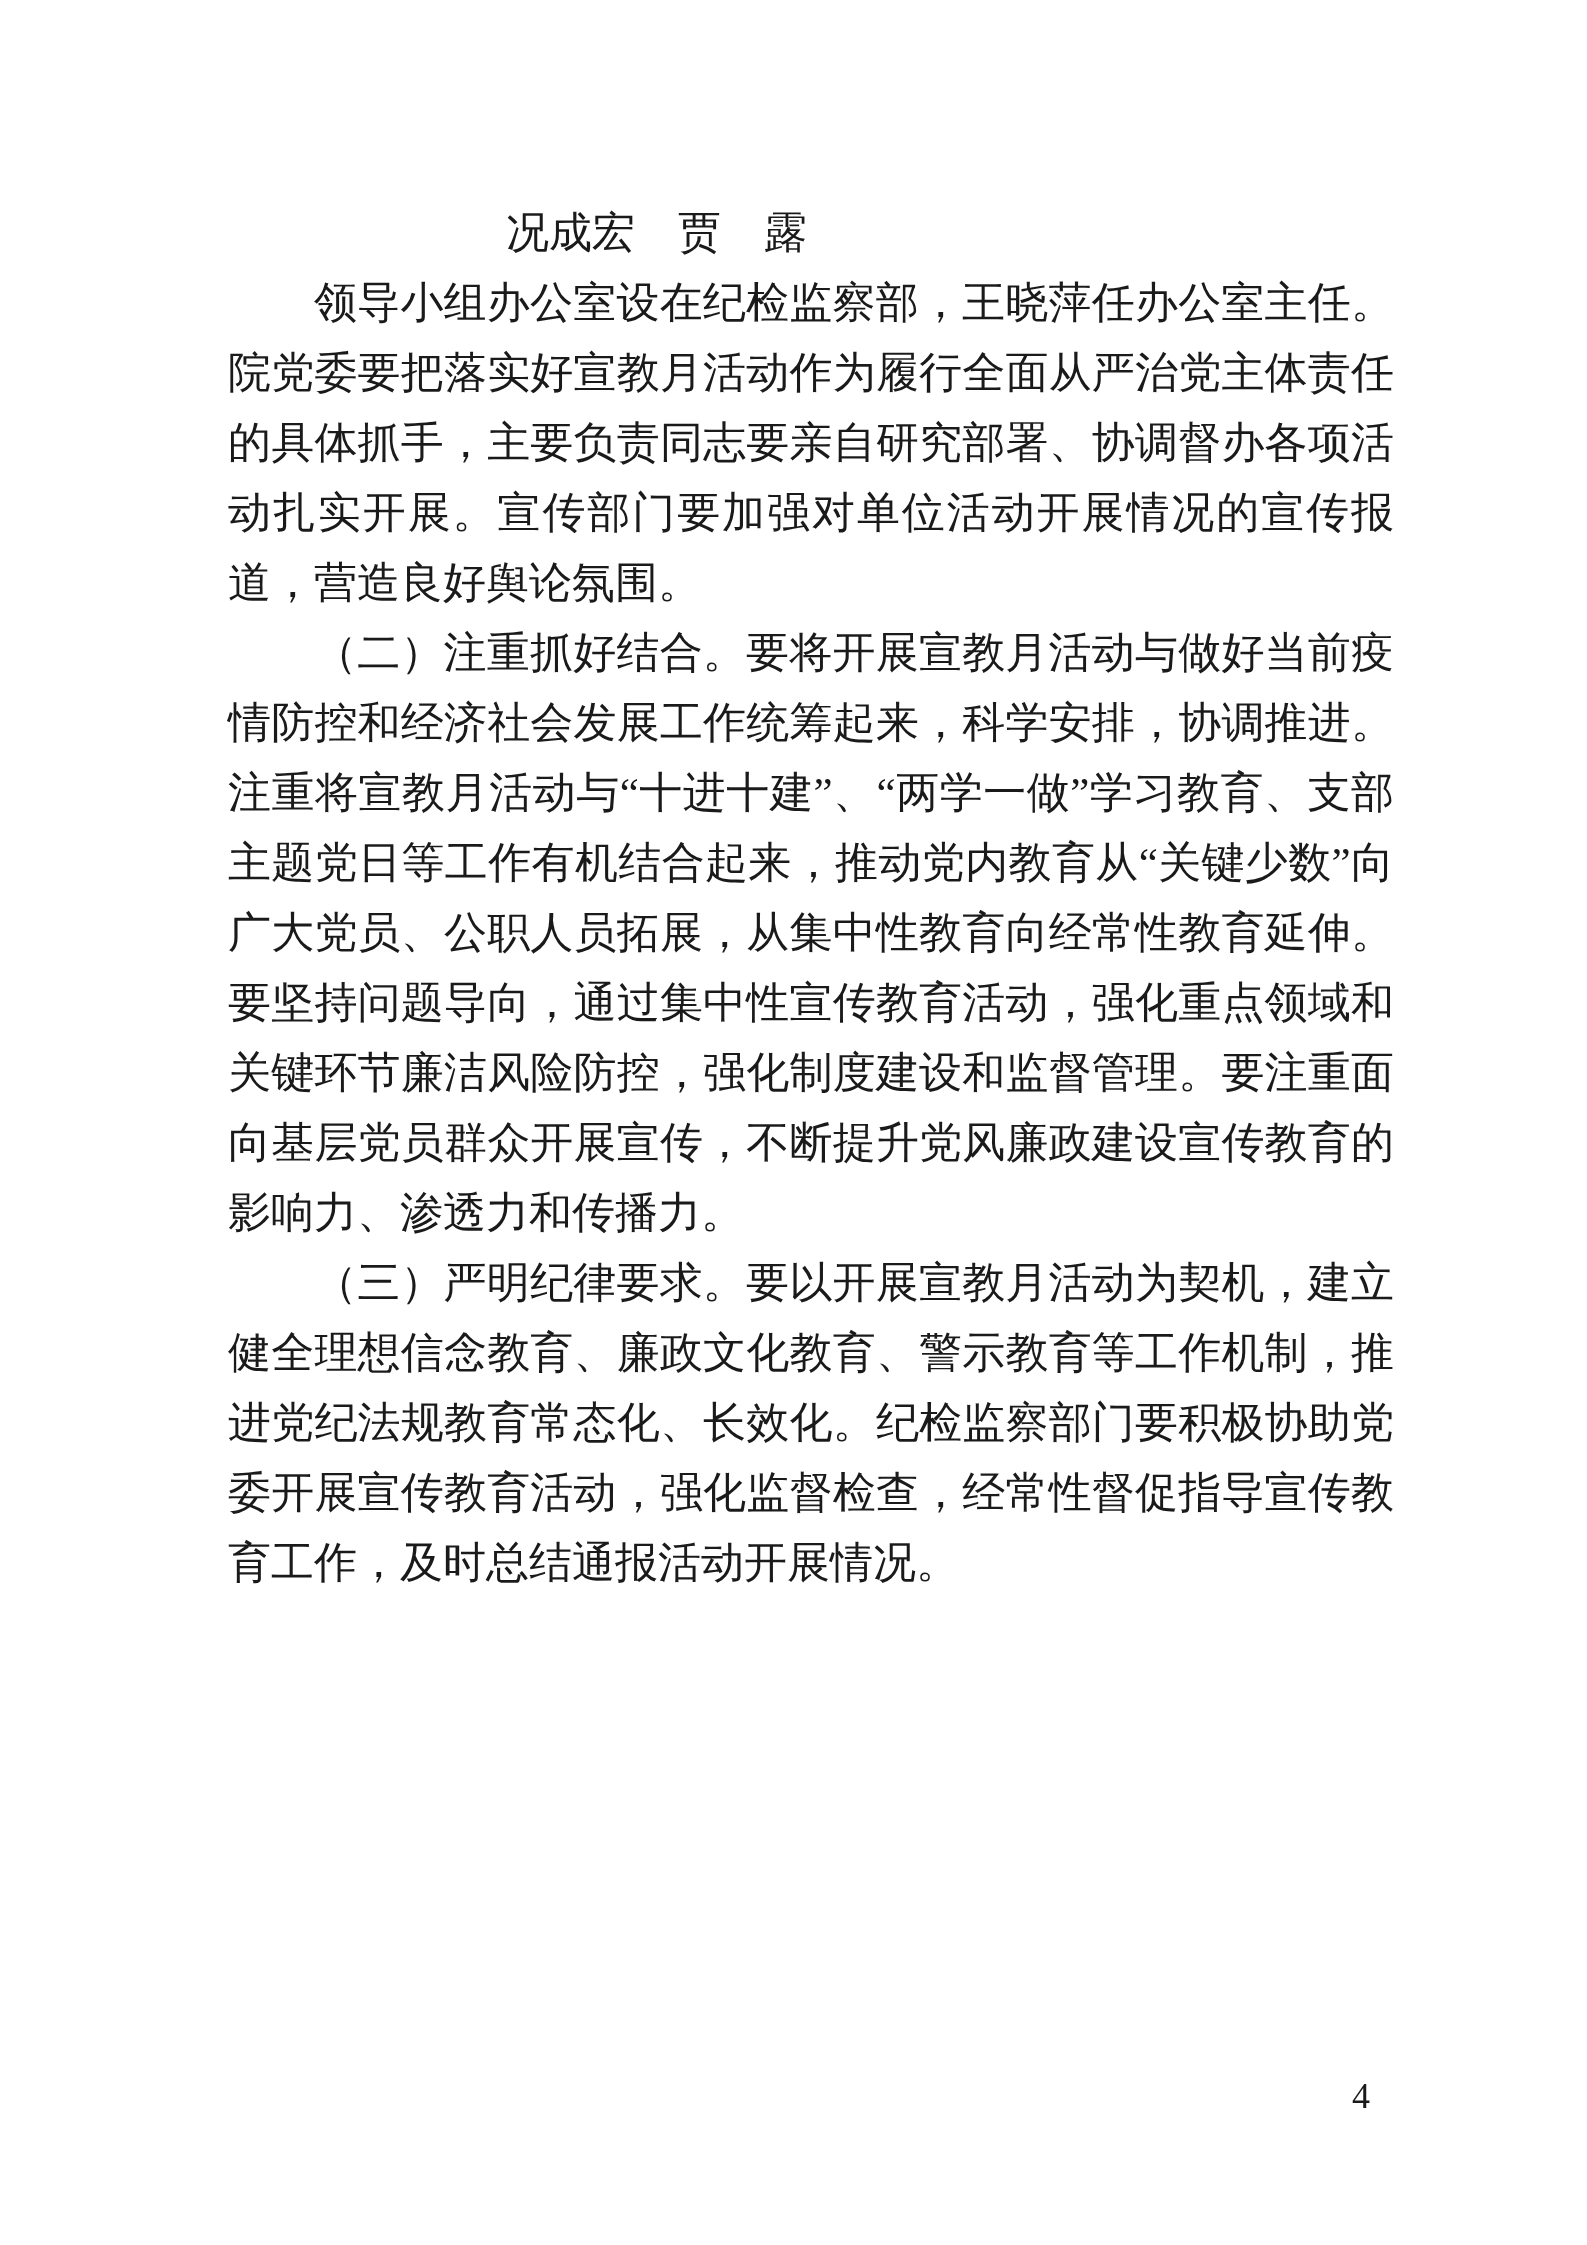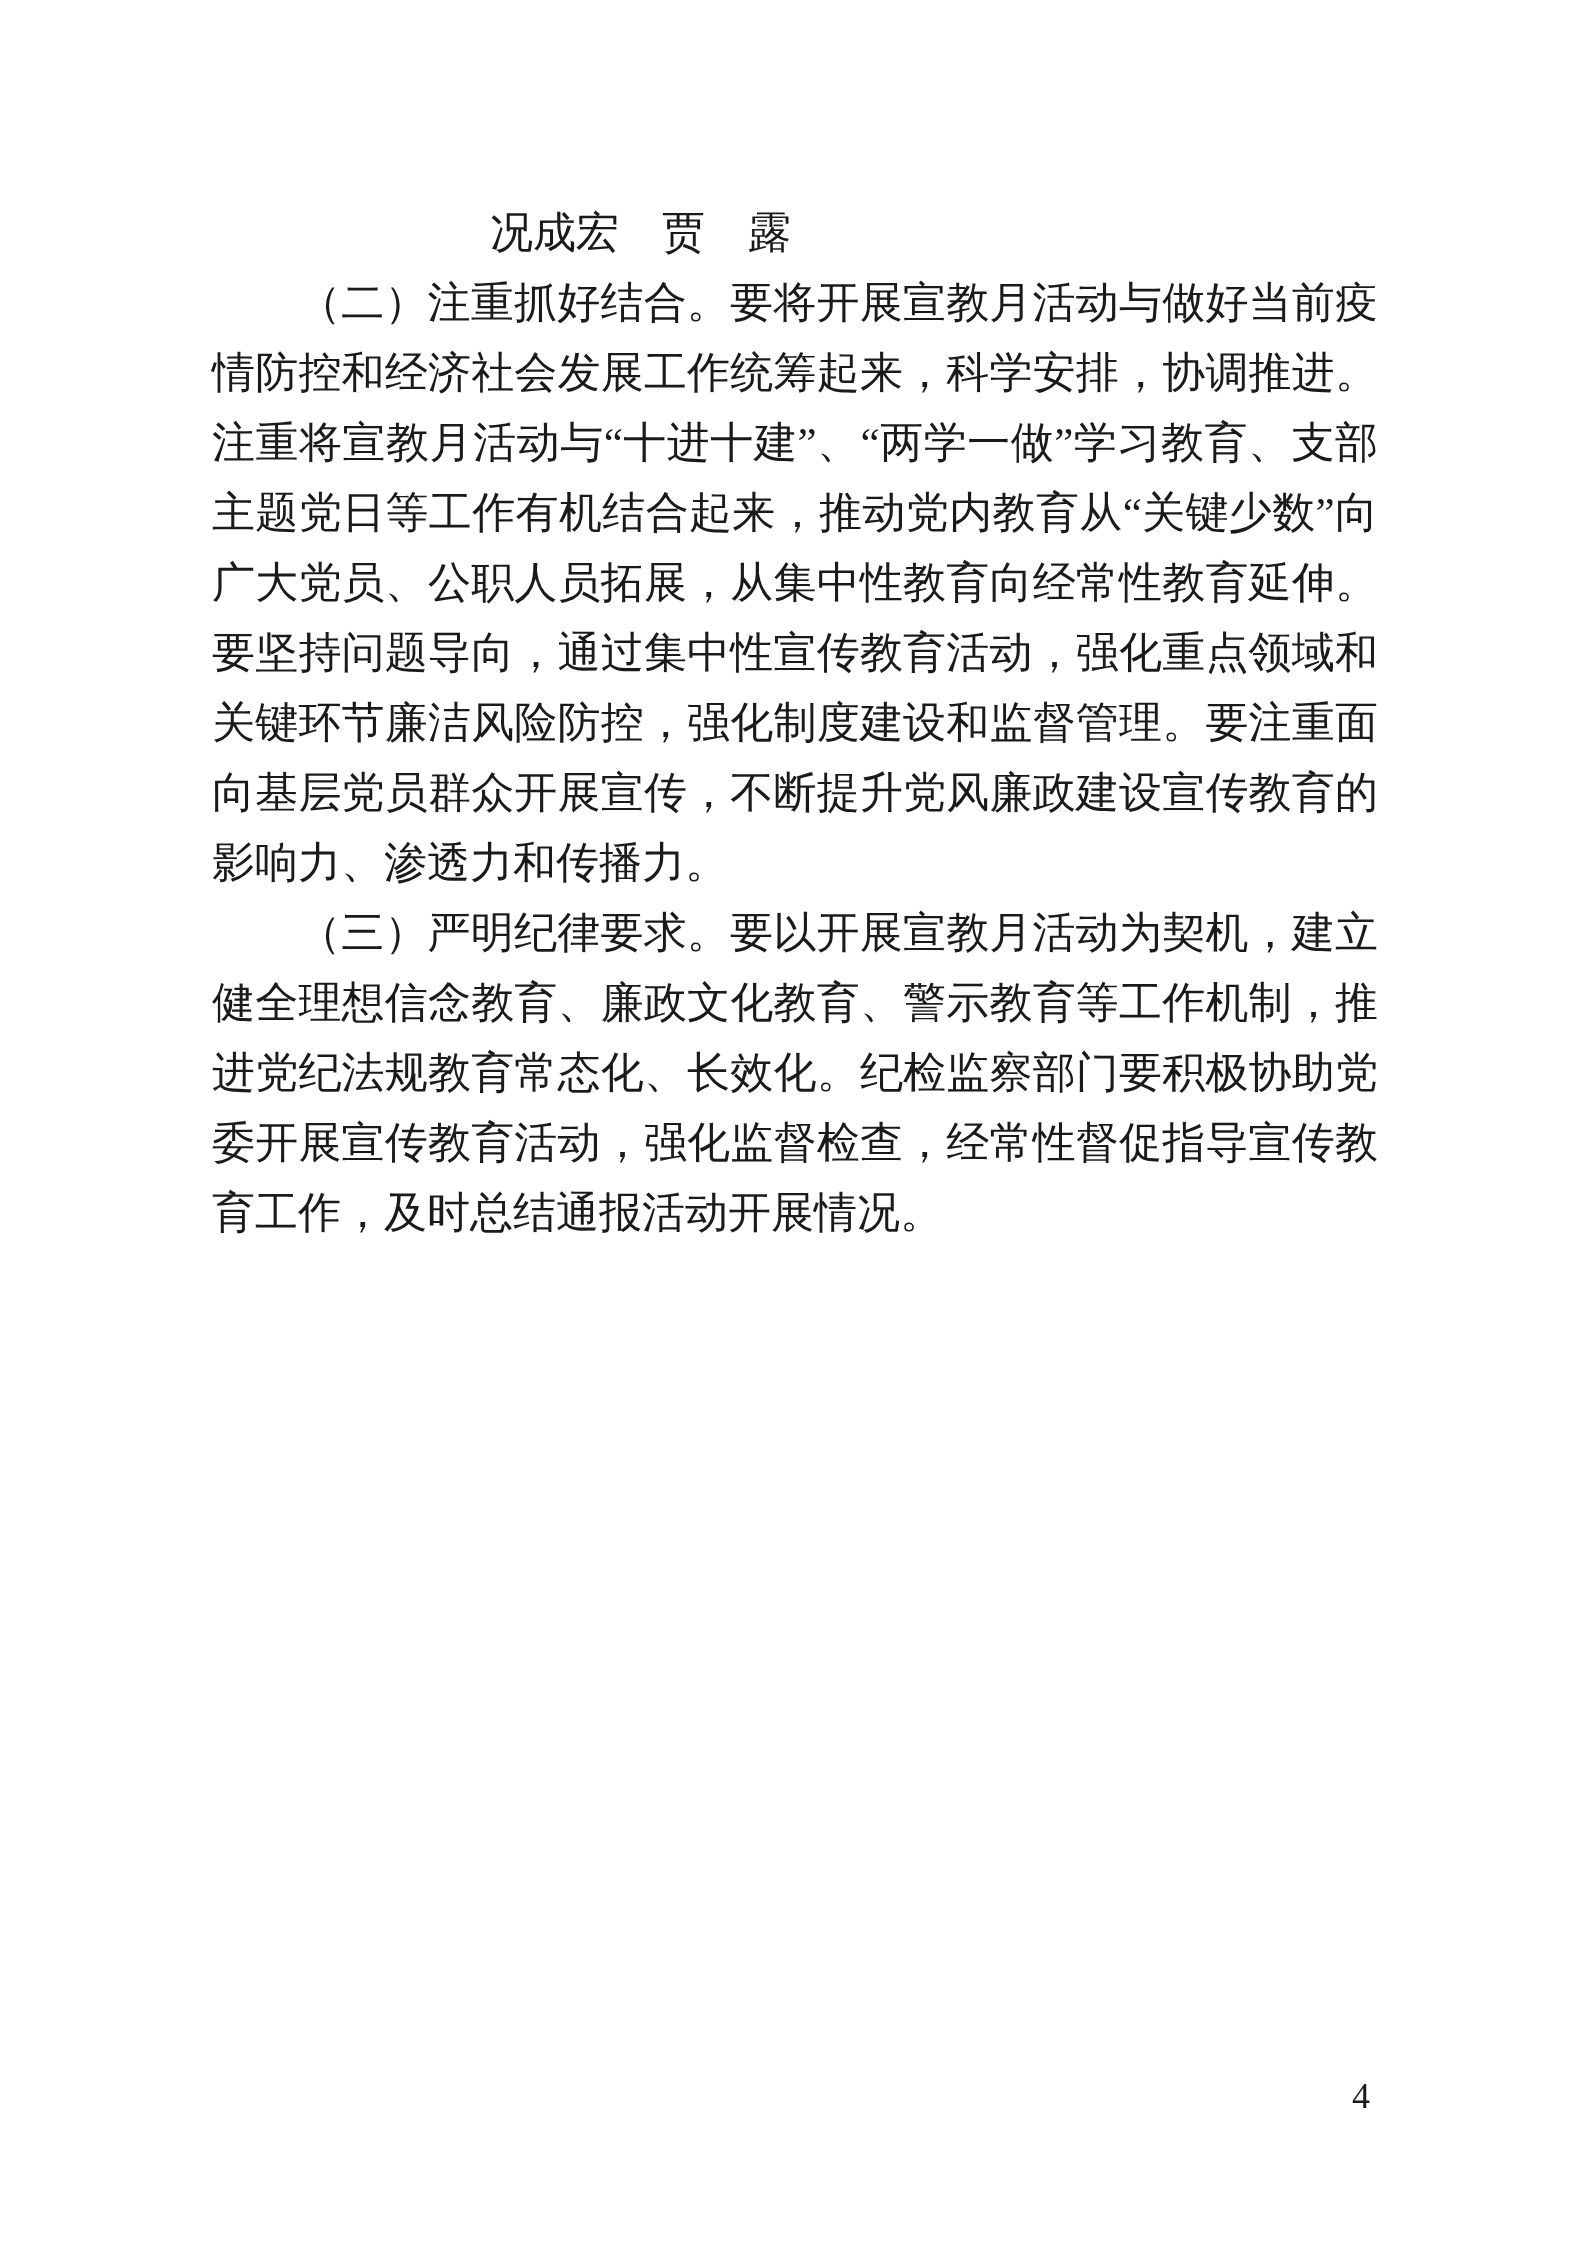--- a/index.html
+++ b/index.html
@@ -11,21 +11,21 @@
     position: relative;
     width: 1587px;
     height: 2245px;
     background: #ffffff;
     overflow: hidden;
     font-family: "Liberation Serif", serif;
     color: #1a1a1a;
   }
   .content {
     position: absolute;
-    left: 212px;
+    left: 228px;
     top: 198px;
     width: 1166px;
     font-size: 43px;
     line-height: 70px;
     text-align: justify;
     text-justify: inter-ideograph;
   }
   .para {
     margin: 0;
     padding: 0;
@@ -50,17 +50,18 @@
     line-height: 1;
     color: #1a1a1a;
   }
 </style>
 </head>
 <body>
 
 <div class="page">
   <div class="content" id="document-body">
       <p class="para names-line"><span class="run">况成宏　贾　露</span></p>
+      <p class="para body-indent"><span class="run">领导小组办公室设在纪检监察部，王晓萍任办公室主任。院党委要把落实好宣教月活动作为履行全面从严治党主体责任的具体抓手，主要负责同志要亲自研究部署、协调督办各项活动扎实开展。宣传部门要加强对单位活动开展情况的宣传报道，营造良好舆论氛围。</span></p>
       <p class="para body-indent"><span class="run bold">（二）注重抓好结合。</span><span class="run">要将开展宣教月活动与做好当前疫情防控和经济社会发展工作统筹起来，科学安排，协调推进。注重将宣教月活动与“十进十建”、“两学一做”学习教育、支部主题党日等工作有机结合起来，推动党内教育从“关键少数”向广大党员、公职人员拓展，从集中性教育向经常性教育延伸。要坚持问题导向，通过集中性宣传教育活动，强化重点领域和关键环节廉洁风险防控，强化制度建设和监督管理。要注重面向基层党员群众开展宣传，不断提升党风廉政建设宣传教育的影响力、渗透力和传播力。</span></p>
       <p class="para body-indent"><span class="run bold">（三）严明纪律要求。</span><span class="run">要以开展宣教月活动为契机，建立健全理想信念教育、廉政文化教育、警示教育等工作机制，推进党纪法规教育常态化、长效化。纪检监察部门要积极协助党委开展宣传教育活动，强化监督检查，经常性督促指导宣传教育工作，及时总结通报活动开展情况。</span></p>
     </div>
   <div class="page-number">4</div>
 </div>
 
 </body></html>

